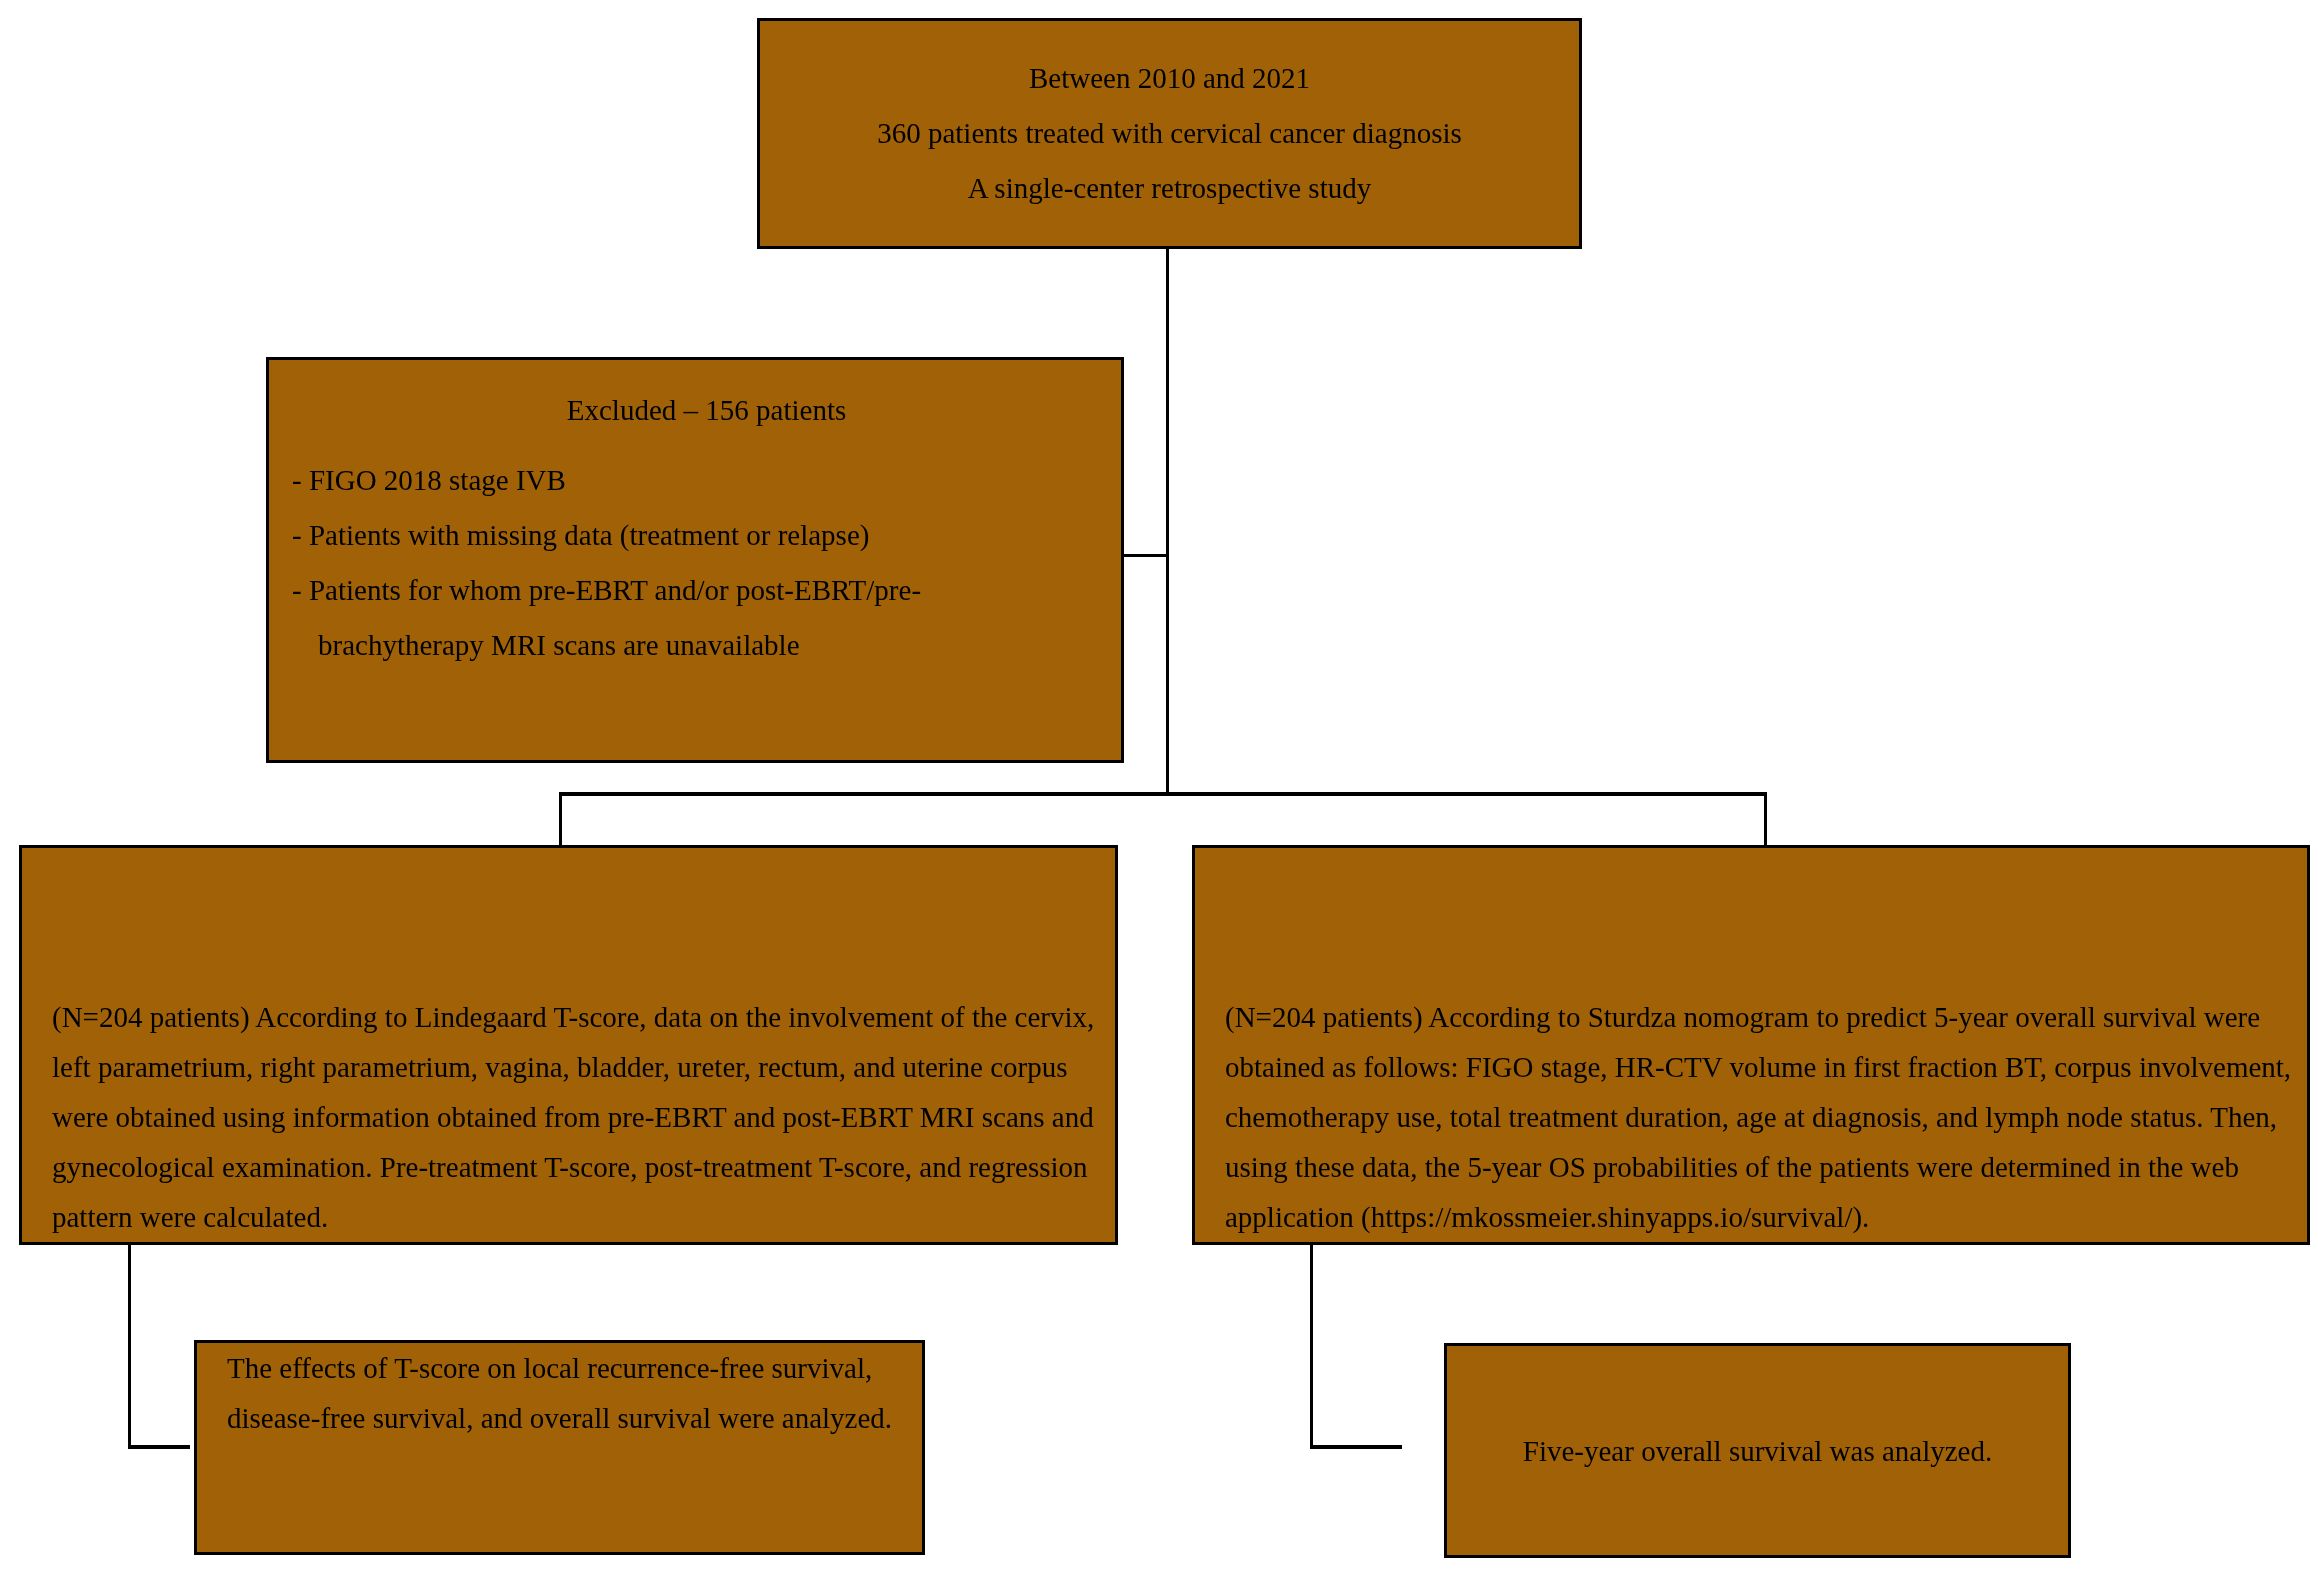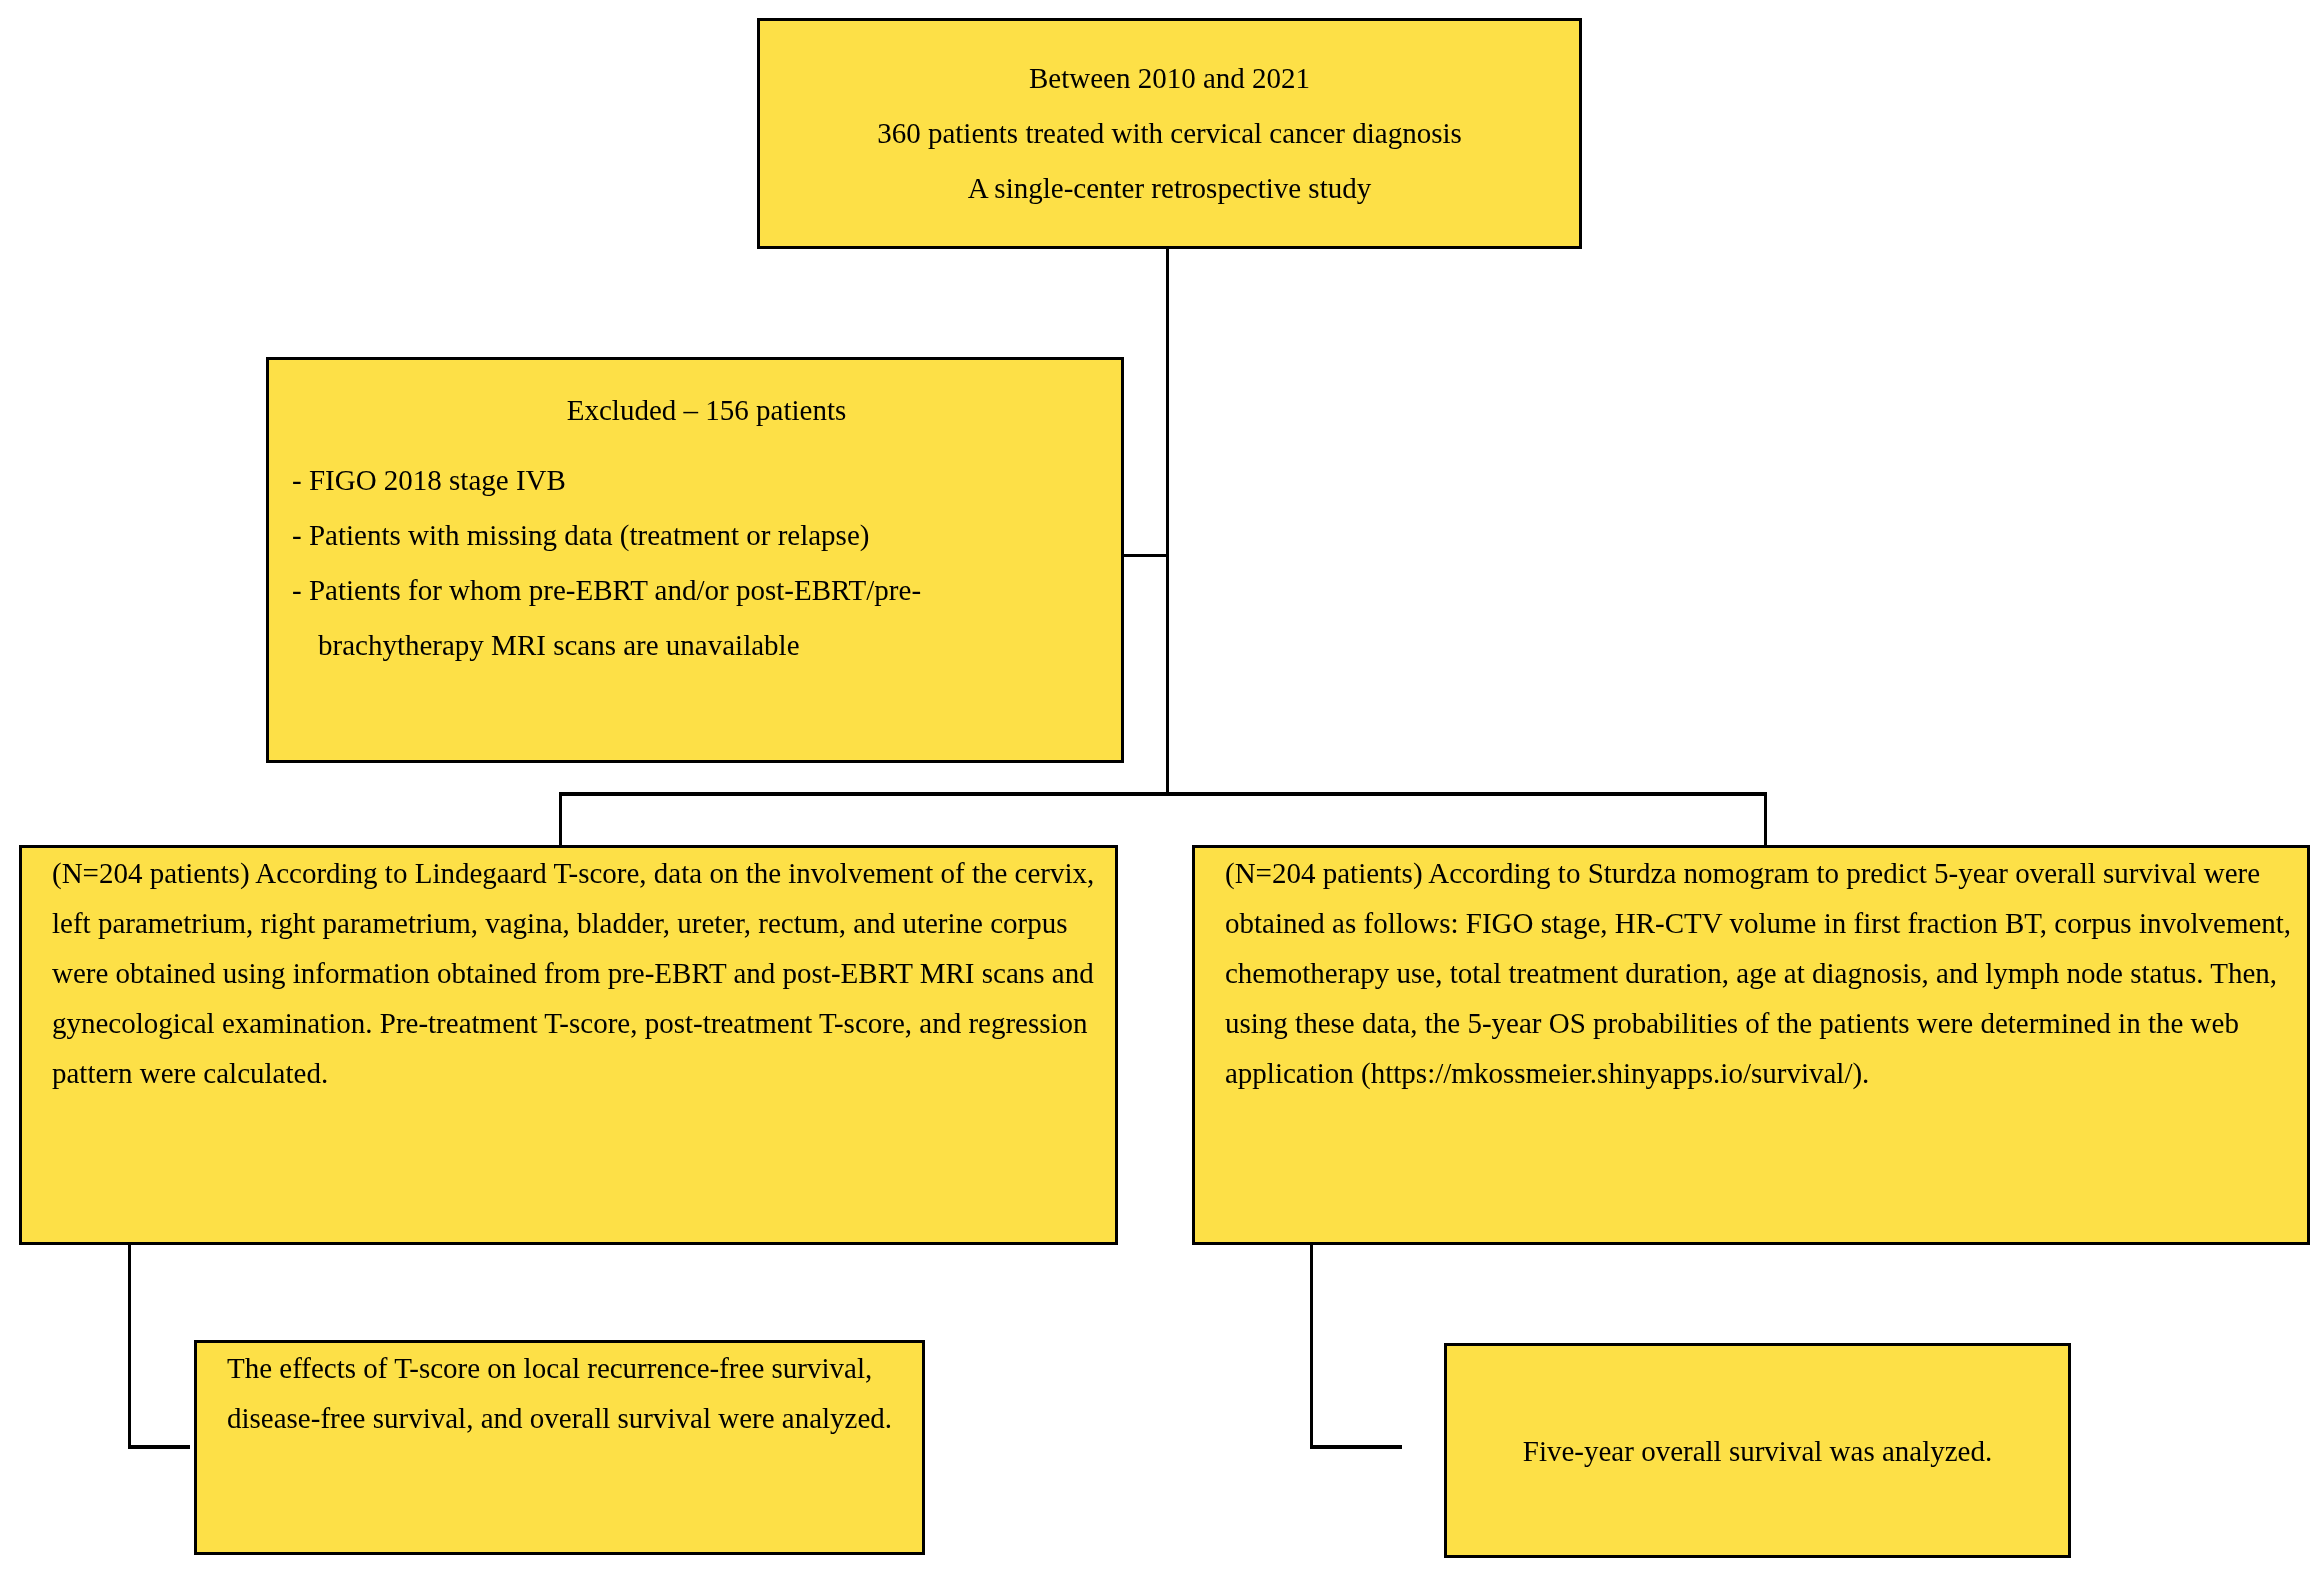--- a/index.html
+++ b/index.html
@@ -12,21 +12,21 @@
     width: 2319px;
     height: 1584px;
     background: #ffffff;
     font-family: "Liberation Serif", "DejaVu Serif", serif;
     color: #000000;
   }
   .box {
     position: absolute;
     box-sizing: border-box;
     border: 3.8px solid #000000;
-    background: #fde047;
+    background: #a16207;
     font-size: 29px;
     line-height: 50px;
   }
   .line {
     position: absolute;
     background: #000000;
   }
   
   .box-top {
     left: 757px; top: 18px; width: 825px; height: 231px;
@@ -48,21 +48,21 @@
   .box-excluded .ex-item {
     line-height: 55px;
     text-align: left;
   }
   .box-excluded .ex-item.indent {
     padding-left: 26px;
   }
   
   .box-branch {
     display: flex;
-    align-items: flex-start;
+    align-items: flex-end;
   }
   .box-branch .para {
     padding: 0 10px 0 30px;
     text-align: left;
   }
   .box-left-branch  { left: 19px;   top: 845px; width: 1099px; height: 400px; }
   .box-right-branch { left: 1192px; top: 845px; width: 1118px; height: 400px; }
   
   .box-bottom-left {
     left: 194px; top: 1340px; width: 731px; height: 215px;

